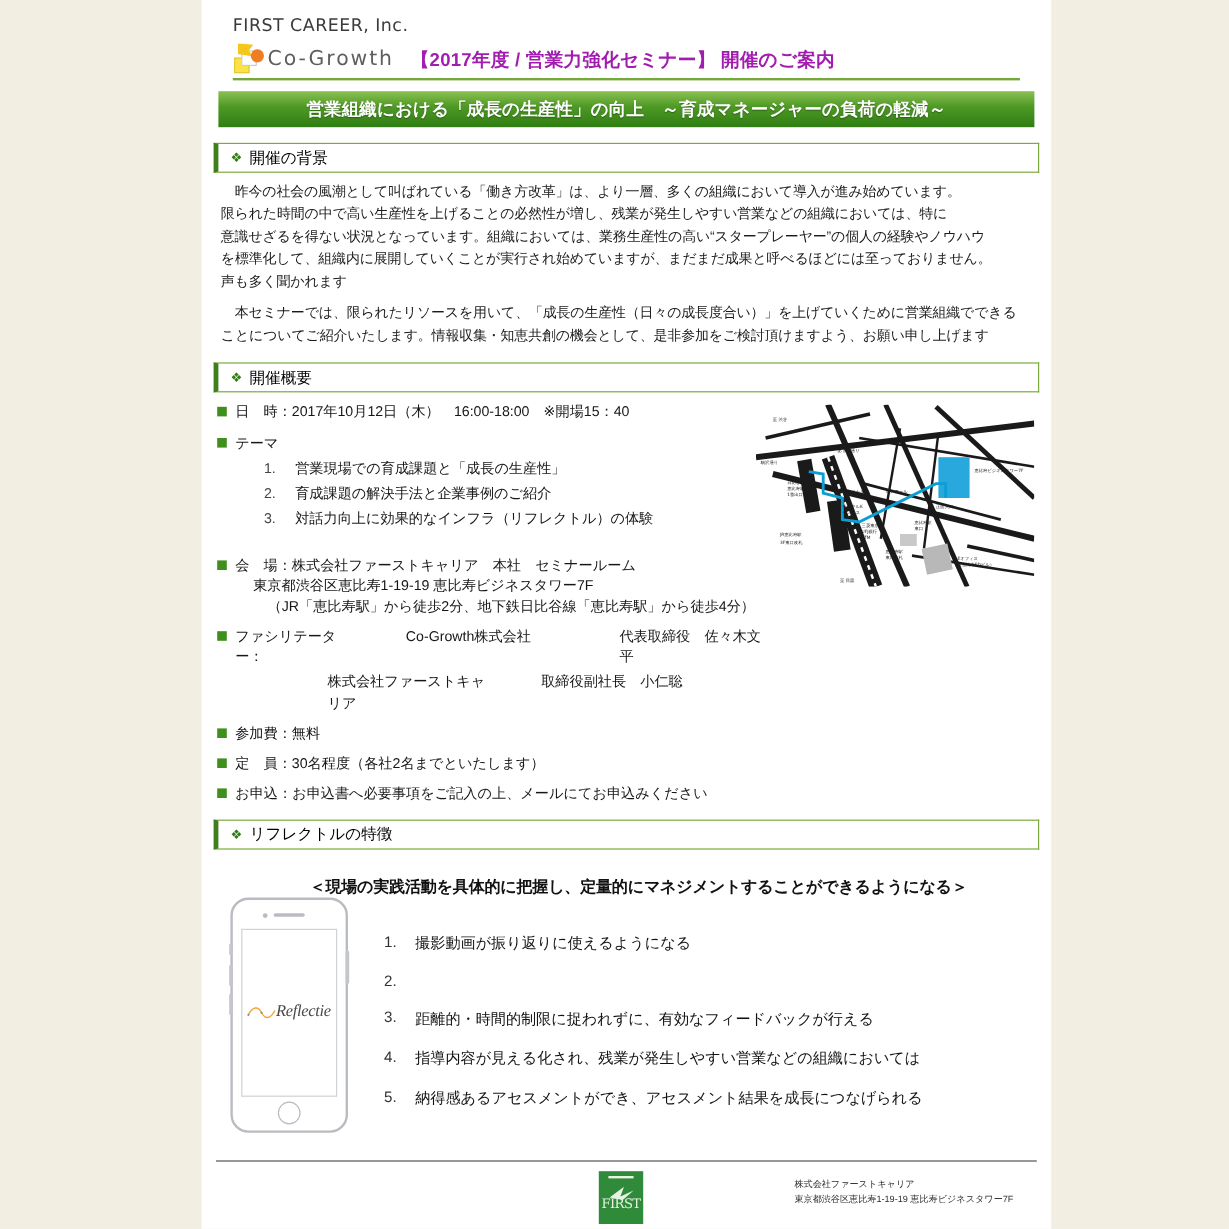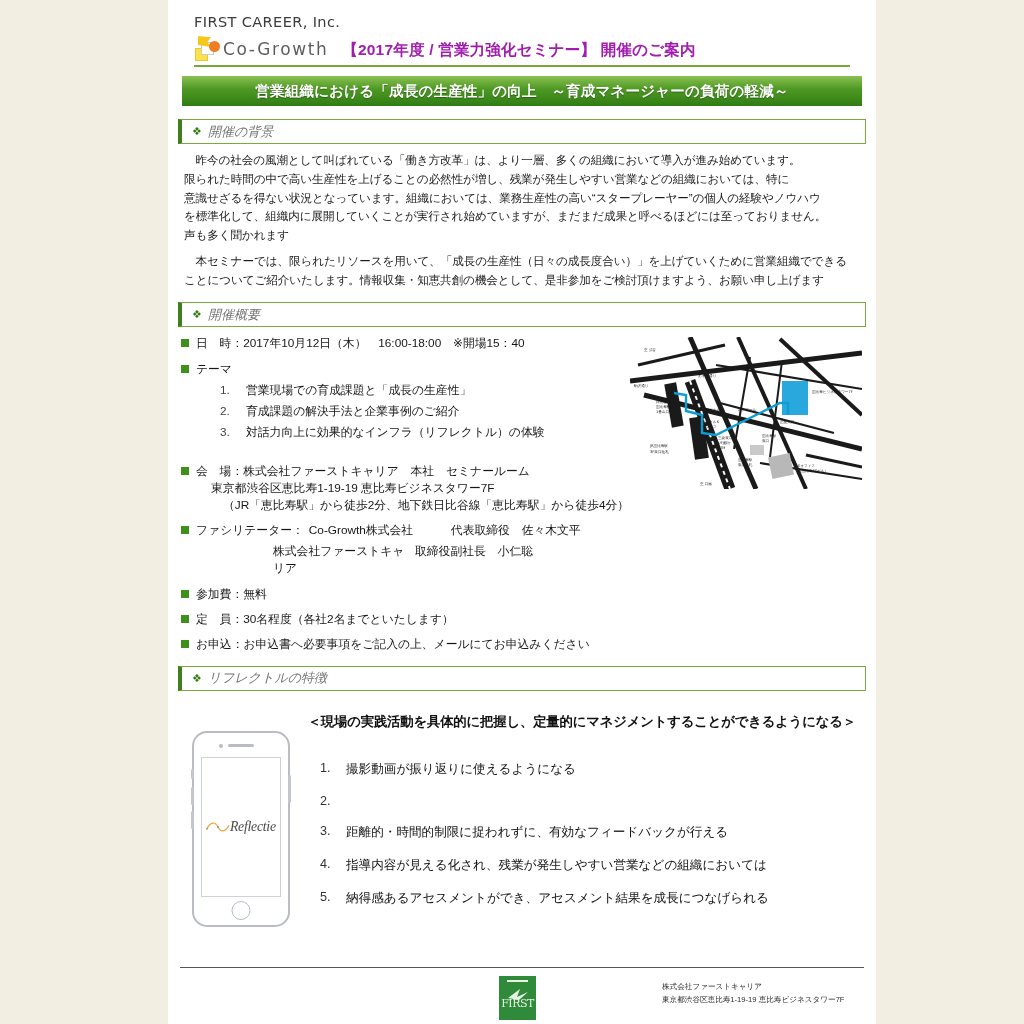--- a/index.html
+++ b/index.html
@@ -65,21 +65,21 @@
 
   
   .sec-box {
     margin: 13px 10px 0 10px;
     border: 1px solid #7aab3e;
     border-left: 4px solid #3f7d1d;
     height: 25px; display: flex; align-items: center;
     padding-left: 10px;
   }
   .sec-box .dia { color: #2f7d13; font-size: 11px; margin-right: 6px; }
-  .sec-box .sec-t { color: #737373; font-size: 13px; font-style: italic; }
+  .sec-box .sec-t { color: #000000; font-size: 13px; }
 
   
   .para {
     margin: 7px 14px 0 16px; font-size: 11.6px; color: #1a1a1a;
     line-height: 1.62; letter-spacing: -.1px;
   }
   .para p { margin: 0; }
   .para p.indent { text-indent: 1em; }
   .para .gap { height: 7px; }
 
@@ -90,33 +90,33 @@
   .bsq {
     width: 8px; height: 8px; background: #3f8f1c; flex: 0 0 auto;
     margin-right: 7px; margin-top: 4px;
   }
   .bcontent { flex: 1 1 auto; }
   .sub-ol { margin: 4px 0 0 0; padding: 0 0 0 24px; list-style: none; }
   .sub-ol li { display: flex; font-size: 11.8px; margin-top: 4px; color: #161616; }
   .sub-ol .num { width: 26px; flex: 0 0 auto; color: #444; }
   .ind1 { margin-left: 15px; }
   .ind2 { margin-left: 27px; }
-  .fac-row { display: flex; }
+  .fac-row { display: flex; gap: 36px; }
 
   
   .map-wrap {
     position: absolute; right: 14px; top: 2px;
     width: 232px; height: 152px; background: #fff;
     overflow: hidden;
   }
 
   
   .feat-area { position: relative; margin-top: 22px; height: 228px; }
   .feat-head {
-    text-align: right; font-weight: bold; font-size: 13.4px;
+    text-align: left; font-weight: bold; font-size: 13.4px;
     color: #111; padding: 0 20px 0 90px; letter-spacing: -.2px;
   }
   .phone {
     position: absolute; left: 24px; top: 18px;
     width: 98px; height: 196px; border: 2px solid #b9bcc0;
     border-radius: 15px; background: #fff;
   }
   .phone .speaker {
     position: absolute; left: 50%; top: 11px; transform: translateX(-50%);
     width: 26px; height: 3px; border-radius: 2px; background: #b9bcc0;

